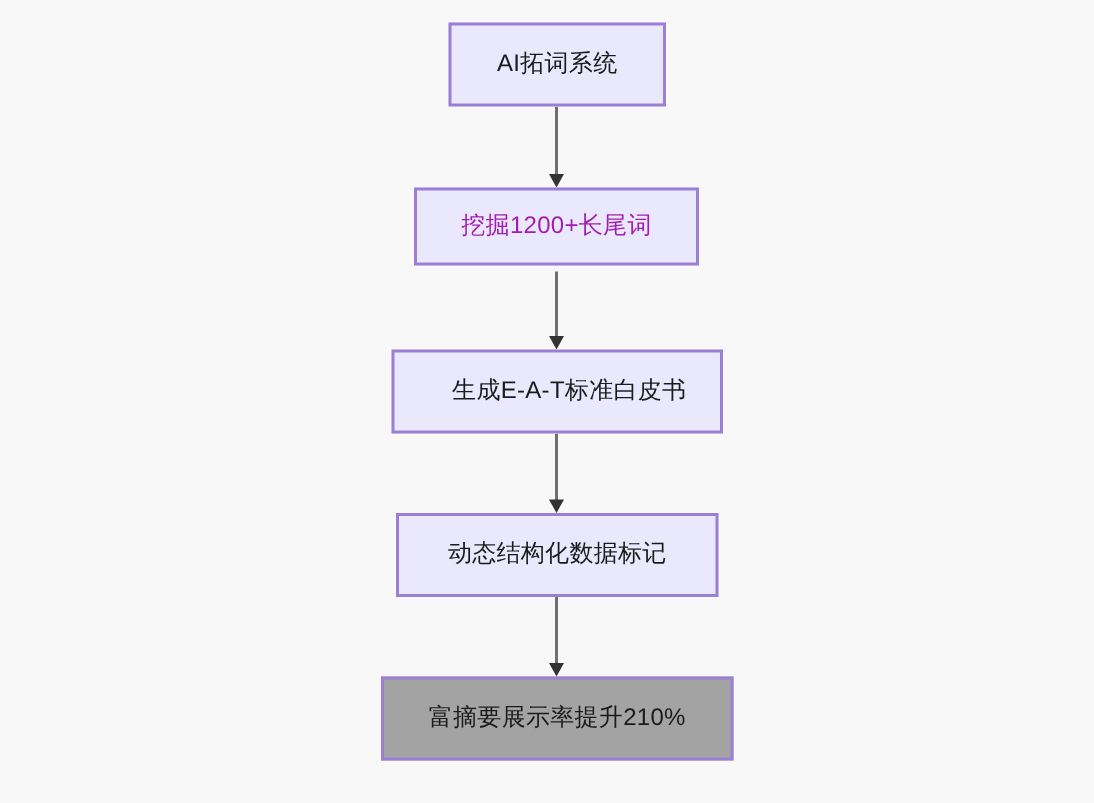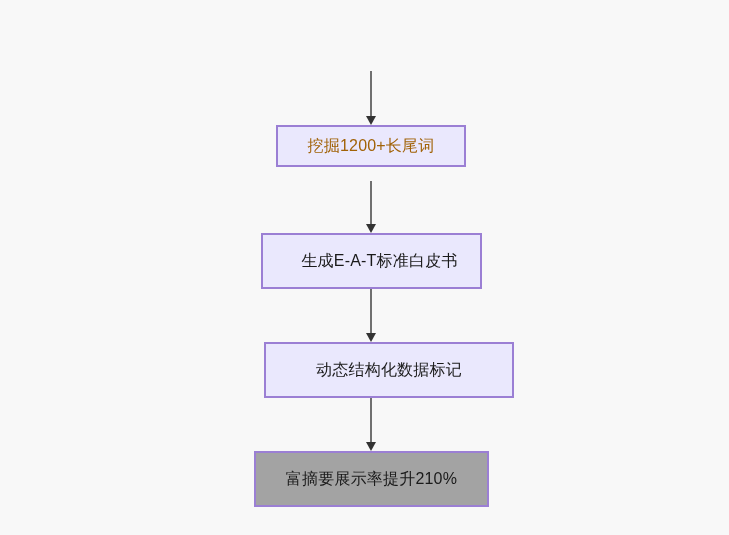--- a/index.html
+++ b/index.html
@@ -70,22 +70,23 @@
   <div class="edge" style="left: 370px; top: 289px; height: 53px;">
     <div class="edge-line" style="height: 45px; background: rgb(112, 112, 112);"></div>
     <div class="edge-head" style="top: 44px; border-top-color: rgb(51, 51, 51);"></div>
   </div>
 
   <div class="edge" style="left: 370px; top: 398px; height: 53px;">
     <div class="edge-line" style="height: 45px; background: rgb(112, 112, 112);"></div>
     <div class="edge-head" style="top: 44px; border-top-color: rgb(51, 51, 51);"></div>
   </div>
 
+  <div class="node" style="left: 299px; top: 15px; width: 145px; height: 56px; background: rgb(234, 232, 253); border-color: rgb(155, 127, 212); color: rgb(26, 26, 26);">AI拓词系统</div>
 
-  <div class="node" style="left: 276px; top: 125px; width: 190px; height: 42px; background: rgb(234, 232, 253); border-color: rgb(155, 127, 212); color: #a16207;">挖掘1200+长尾词</div>
+  <div class="node" style="left: 276px; top: 125px; width: 190px; height: 52px; background: rgb(234, 232, 253); border-color: rgb(155, 127, 212); color: #a21caf;">挖掘1200+长尾词</div>
 
   <div class="node" style="left: 261px; top: 233px; width: 221px; height: 56px; background: rgb(234, 232, 253); border-color: rgb(155, 127, 212); color: rgb(26, 26, 26); padding-left: 16px;">生成E-A-T标准白皮书</div>
 
-  <div class="node" style="left: 264px; top: 342px; width: 250px; height: 56px; background: rgb(234, 232, 253); border-color: rgb(155, 127, 212); color: rgb(26, 26, 26);">动态结构化数据标记</div>
+  <div class="node" style="left: 264px; top: 342px; width: 215px; height: 56px; background: rgb(234, 232, 253); border-color: rgb(155, 127, 212); color: rgb(26, 26, 26);">动态结构化数据标记</div>
 
   <div class="node" style="left: 254px; top: 451px; width: 235px; height: 56px; background: #a3a3a3; border-color: rgb(155, 127, 212); color: rgb(26, 26, 26);">富摘要展示率提升210%</div>
 
 </div>
 
 </body></html>

